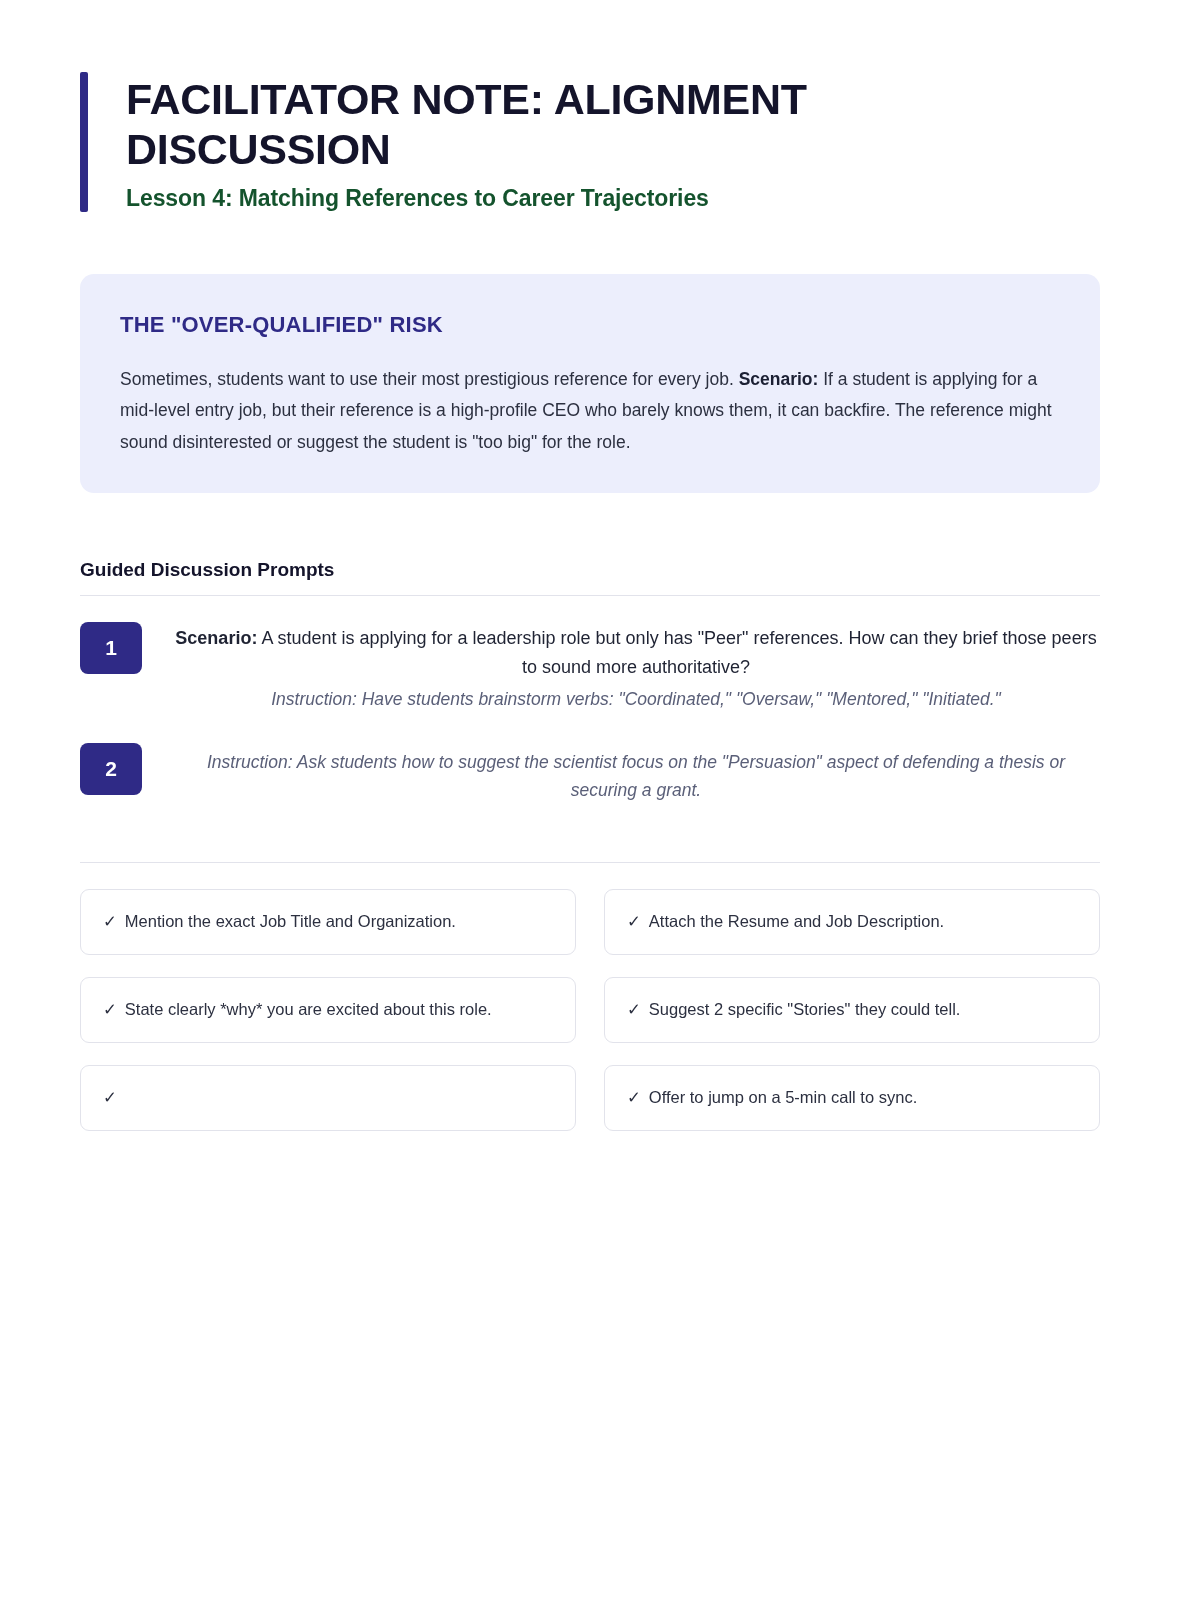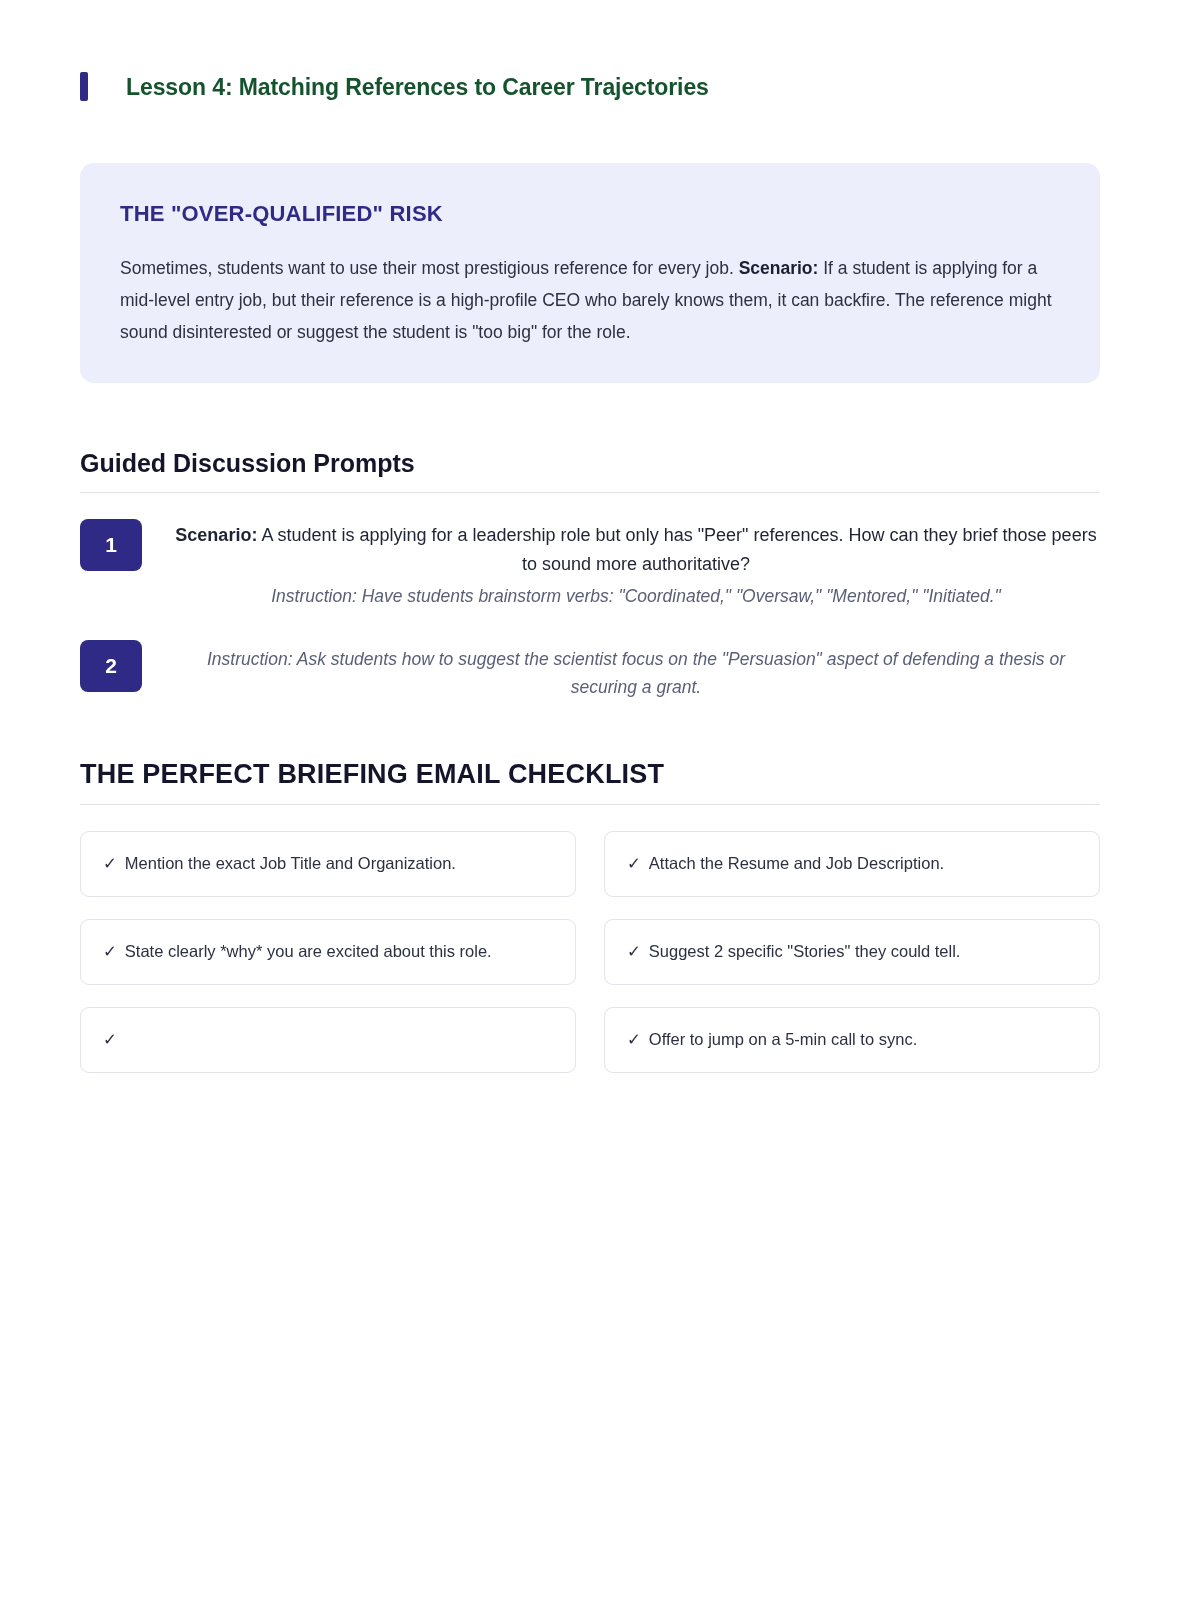--- a/index.html
+++ b/index.html
@@ -75,21 +75,21 @@
     color: #2c3040;
     margin: 0;
   }
   .callout-body b {
     font-weight: bold;
     color: #1b1f33;
   }
 
   
   .section-heading {
-    font-size: 25px;
+    font-size: 19px;
     font-weight: bold;
     color: #14142b;
     margin: 0 0 8px 0;
   }
   .section-heading.caps {
     font-size: 27px;
     letter-spacing: 0.2px;
   }
   .rule {
     height: 1px;
@@ -169,20 +169,21 @@
   }
 </style>
 </head>
 <body>
 
 <div class="page">
 
   <div class="header">
     <div class="header-bar"></div>
     <div class="header-text">
+      <h1 class="doc-title">FACILITATOR NOTE: ALIGNMENT DISCUSSION</h1>
       <p class="doc-subtitle">Lesson 4: Matching References to Career Trajectories</p>
     </div>
   </div>
 
   <div class="callout">
     <h2 class="callout-title">THE "OVER-QUALIFIED" RISK</h2>
     <p class="callout-body"><span>Sometimes, students want to use their most prestigious reference for every job. </span><b>Scenario:</b><span> If a student is applying for a mid-level entry job, but their reference is a high-profile CEO who barely knows them, it can backfire. The reference might sound disinterested or suggest the student is "too big" for the role.</span></p>
   </div>
 
   <div class="prompts-section">
@@ -203,21 +204,20 @@
         <div class="prompt-num">2</div>
         <div class="prompt-body">
           <p class="prompt-instruction">Instruction: Ask students how to suggest the scientist focus on the "Persuasion" aspect of defending a thesis or securing a grant.</p>
         </div>
       </div>
 
     </div>
   </div>
 
   <div class="checklist-section">
-    <h2 class="section-heading caps">THE PERFECT BRIEFING EMAIL CHECKLIST</h2>
     <div class="rule"></div>
 
     <div class="checklist">
       <div class="check-item">
         <span class="check-mark">✓</span>
         <span>Mention the exact Job Title and Organization.</span>
       </div>
       <div class="check-item">
         <span class="check-mark">✓</span>
         <span>Attach the Resume and Job Description.</span>

